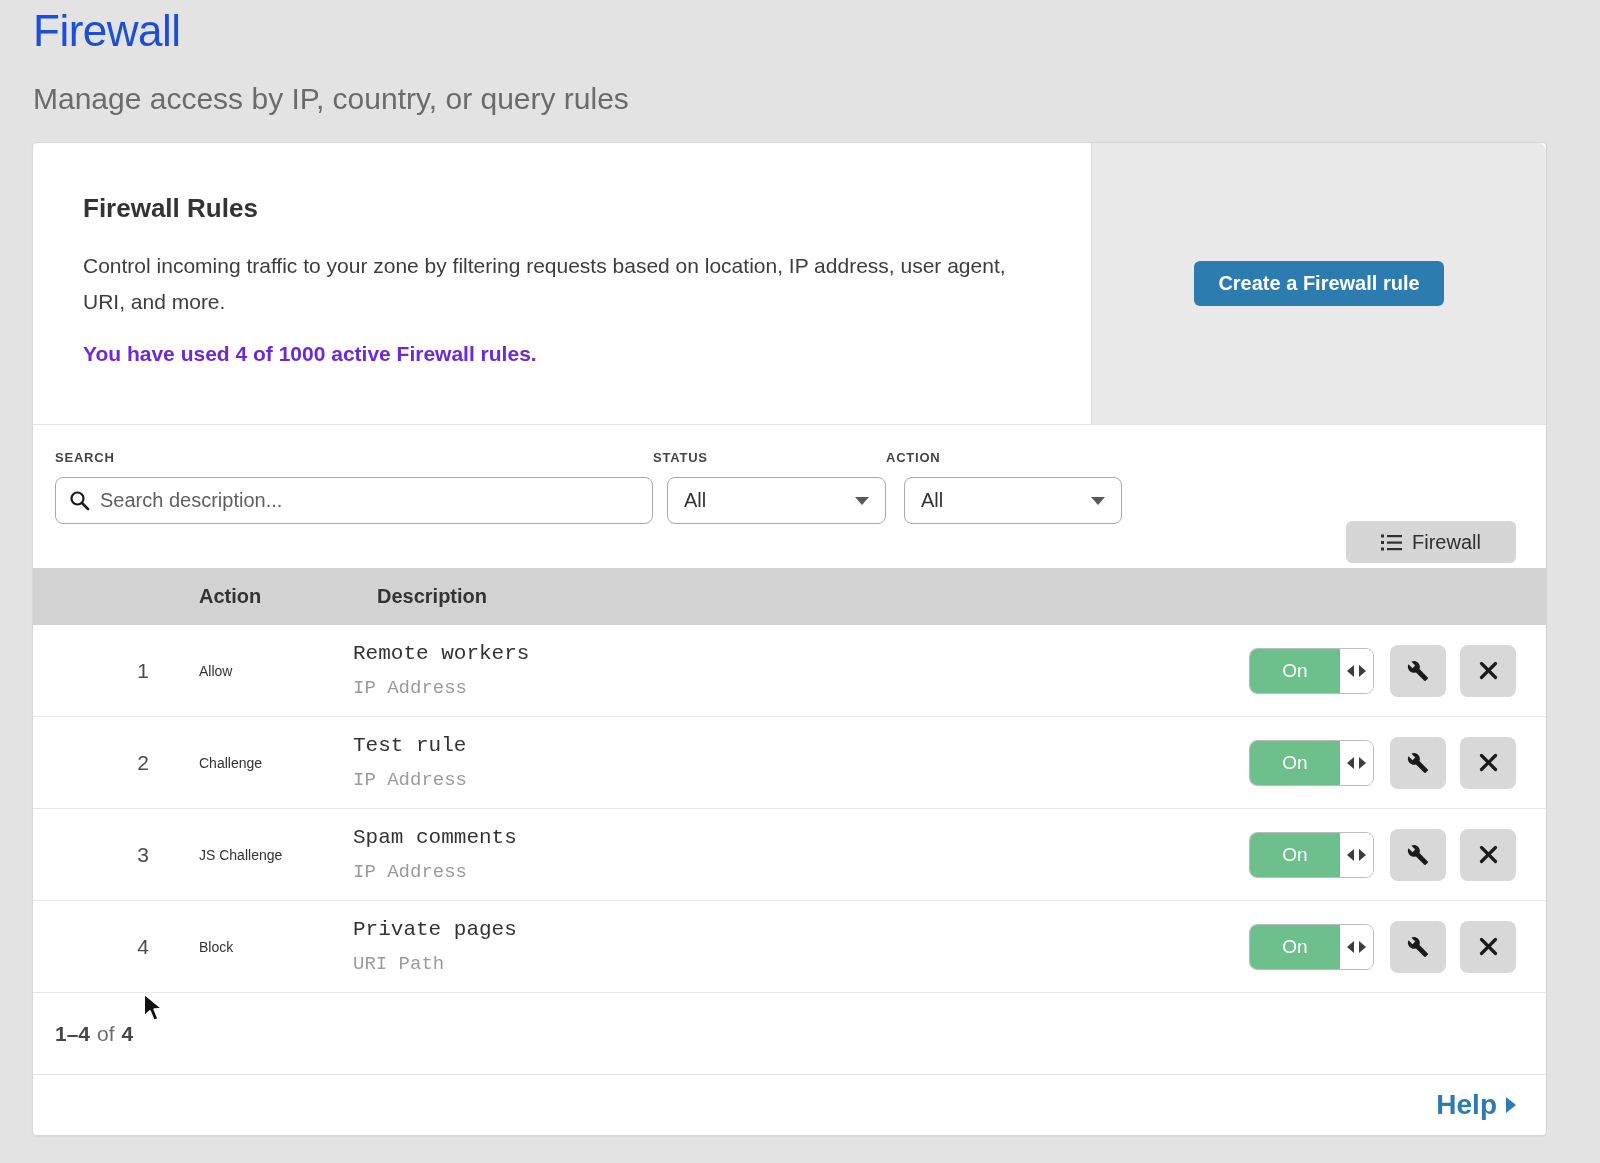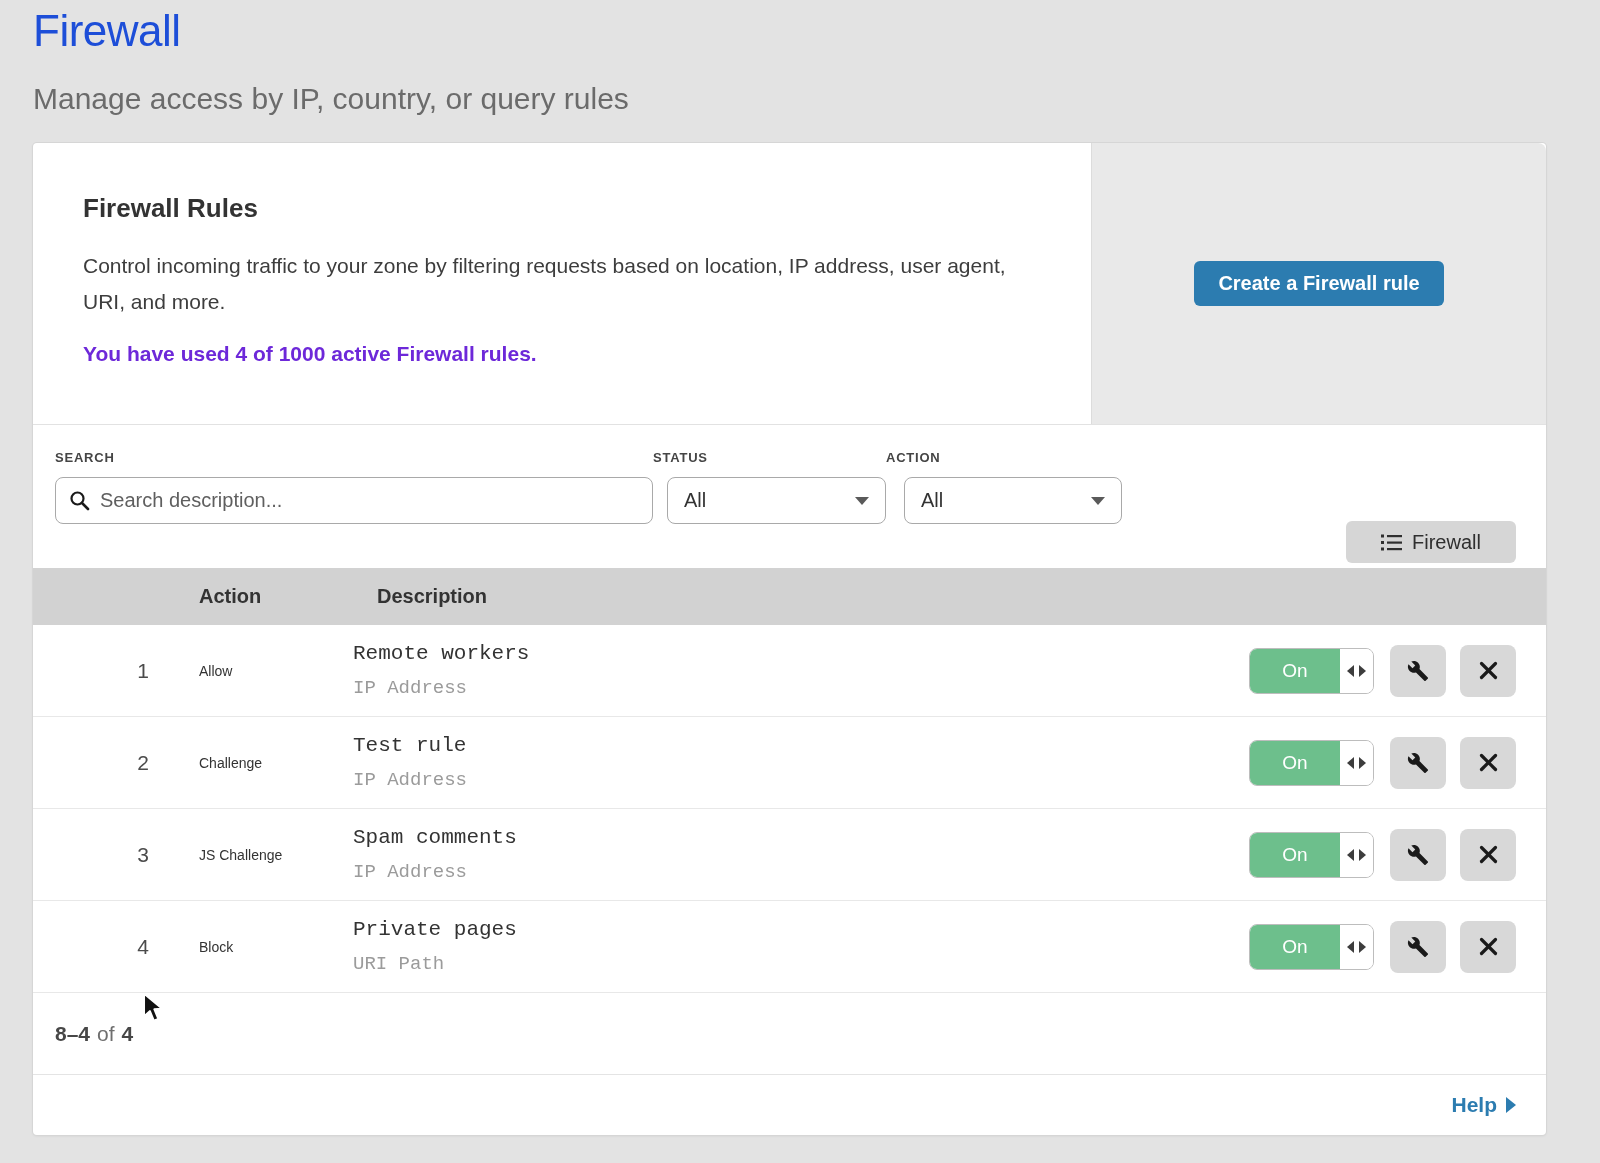--- a/index.html
+++ b/index.html
@@ -87,21 +87,21 @@
     display:flex; align-items:center; justify-content:center; cursor:pointer;
   }
   .icon-btn + .icon-btn { margin-left:14px; }
   .wrench-btn { margin-left:16px; }
 
   
   .pagination { height:82px; display:flex; align-items:center; padding-left:22px; font-size:21px; color:#6e6e6e; border-bottom:1px solid #e4e4e4; }
   .pg-bold { font-weight:700; color:#474747; }
   .pg-of { margin:0 7px; }
   .help-row { height:60px; display:flex; align-items:center; justify-content:flex-end; padding-right:30px; border-radius:0 0 8px 8px; }
-  .help-link { display:flex; align-items:center; gap:9px; color:#2c7cb0; font-size:21px; font-weight:600; cursor:pointer; text-decoration:none; }
+  .help-link { display:flex; align-items:center; gap:9px; color:#2c7cb0; font-size:28px; font-weight:600; cursor:pointer; text-decoration:none; }
   .help-arrow { width:0; height:0; border-top:8px solid transparent; border-bottom:8px solid transparent; border-left:10px solid #2c7cb0; }
 
   .mouse-cursor { position:absolute; left:142px; top:993px; pointer-events:none; }
 </style>
 </head>
 <body>
 
 <div class="page-header">
   <div class="page-title">Firewall</div>
   <div class="page-subtitle">Manage access by IP, country, or query rules</div>
@@ -277,21 +277,21 @@
         <svg width="19" height="19" viewBox="0 0 19 19">
           <line x1="2.5" y1="2.5" x2="16.5" y2="16.5" stroke="#1a1a1a" stroke-width="3.2" stroke-linecap="round"></line>
           <line x1="16.5" y1="2.5" x2="2.5" y2="16.5" stroke="#1a1a1a" stroke-width="3.2" stroke-linecap="round"></line>
         </svg>
       </button>
     </div>
   </div>
 </div>
 
   <div class="pagination">
-    <span class="pg-bold">8–4</span>
+    <span class="pg-bold">1–4</span>
     <span class="pg-of">of</span>
     <span class="pg-bold">4</span>
   </div>
 
   <div class="help-row">
     <a class="help-link">
       <span>Help</span>
       <span class="help-arrow"></span>
     </a>
   </div>

